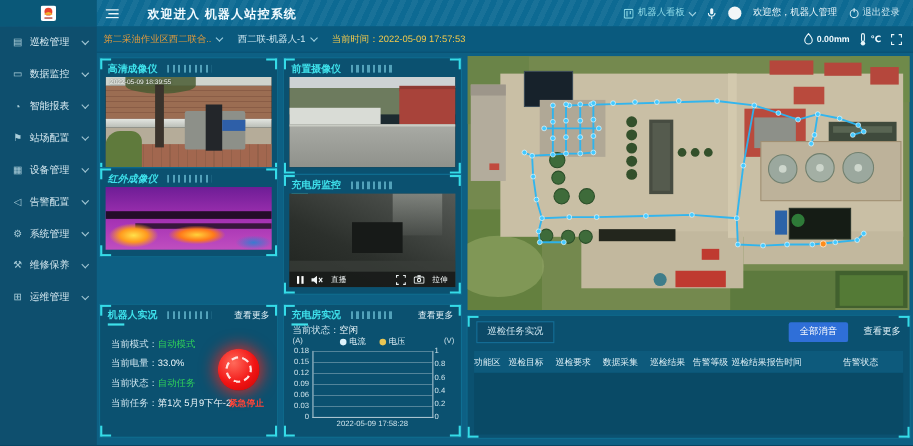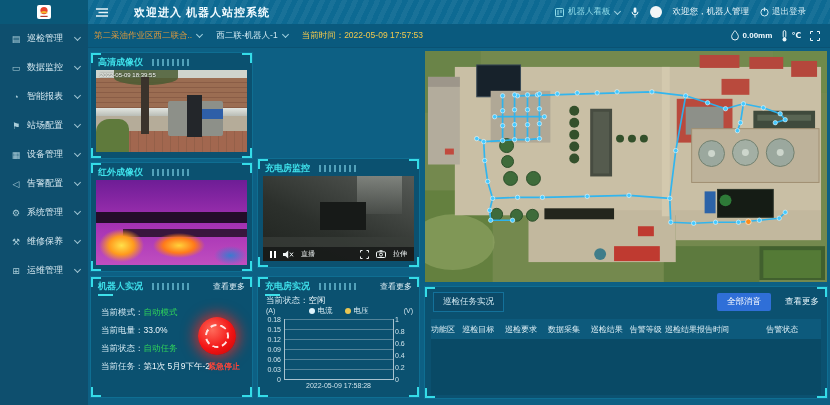--- a/index.html
+++ b/index.html
@@ -5,21 +5,21 @@
   html,body{margin:0;padding:0;background:#05324a;}
   .app{position:relative;width:830px;height:405px;background:#0d6084;overflow:hidden;
        font-family:"Liberation Sans","DejaVu Sans",sans-serif;color:#e8f4f8;}
   
   .topbar{position:absolute;top:0;left:0;width:830px;height:24px;
     background:repeating-linear-gradient(115deg,rgba(255,255,255,.05) 0 5px,rgba(0,0,0,0) 5px 10px),#0d6a93;
     display:flex;align-items:center;}
   .logo-area{width:88px;height:24px;background:#0a5878;display:flex;align-items:center;justify-content:center;flex:0 0 88px;}
   .menu-toggle{margin-left:8px;cursor:pointer;display:flex;align-items:center;}
   .app-title{margin-left:26px;font-size:11px;font-weight:bold;color:#f2fbff;letter-spacing:1px;}
-  .top-right{margin-left:auto;display:flex;align-items:center;gap:11px;padding-right:24px;}
+  .top-right{margin-left:auto;display:flex;align-items:center;gap:11px;padding-right:12px;}
   .kanban{display:flex;align-items:center;gap:4px;font-size:8.5px;color:#8fdbe8;cursor:pointer;}
   .chev{width:4px;height:4px;border-right:1px solid #9fd0e0;border-bottom:1px solid #9fd0e0;transform:rotate(45deg);margin-top:-2px;display:inline-block;}
   .avatar{width:12px;height:12px;border-radius:50%;background:#f2f6f7;}
   .welcome{font-size:8.5px;color:#eaf6fa;}
   .logout{display:flex;align-items:center;gap:3px;font-size:8.5px;color:#cfe9f2;cursor:pointer;}
   
   .subbar{position:absolute;top:24px;left:88px;width:742px;height:24px;background:#0a5a7e;
     display:flex;align-items:center;gap:14px;padding-left:6px;box-sizing:border-box;border-bottom:1px solid #0a5273;}
   .dd{display:flex;align-items:center;gap:5px;font-size:8.5px;cursor:pointer;}
   .dd.orange{color:#e09a3c;}
@@ -283,22 +283,37 @@
       <div class="grass"></div>
       <div class="canopy"></div>
       <div class="trunk"></div>
       <div class="equip"></div>
       <div class="valve"></div>
       <div class="bluep"></div>
       <span class="stamp">2022-05-09 18:39:55</span>
     </div>
   </section>
 
-
-  <section class="panel" style="left:90px;top:162px;width:163px;height:110px;">
+  <section class="panel" style="left:257px;top:52px;width:163px;height:107px;">
+    <div class="phead">
+      <span class="ptitle">前置摄像仪</span>
+      <span class="deco"></span>
+    </div>
+    <div class="video sc2">
+      <div class="sky"></div>
+      <div class="trees"></div>
+      <div class="wall"></div>
+      <div class="bldroof"></div>
+      <div class="bld"></div>
+      <div class="road"></div>
+      <div class="curb"></div>
+    </div>
+  </section>
+
+  <section class="panel" style="left:90px;top:152px;width:163px;height:82px;font-style:italic;">
     <div class="phead">
       <span class="ptitle">红外成像仪</span>
       <span class="deco"></span>
     </div>
     <div class="video sc3">
       <div class="pipe1"></div>
       <div class="pipe2"></div>
       <div class="hot1"></div>
       <div class="hot2"></div>
       <div class="cool"></div>

